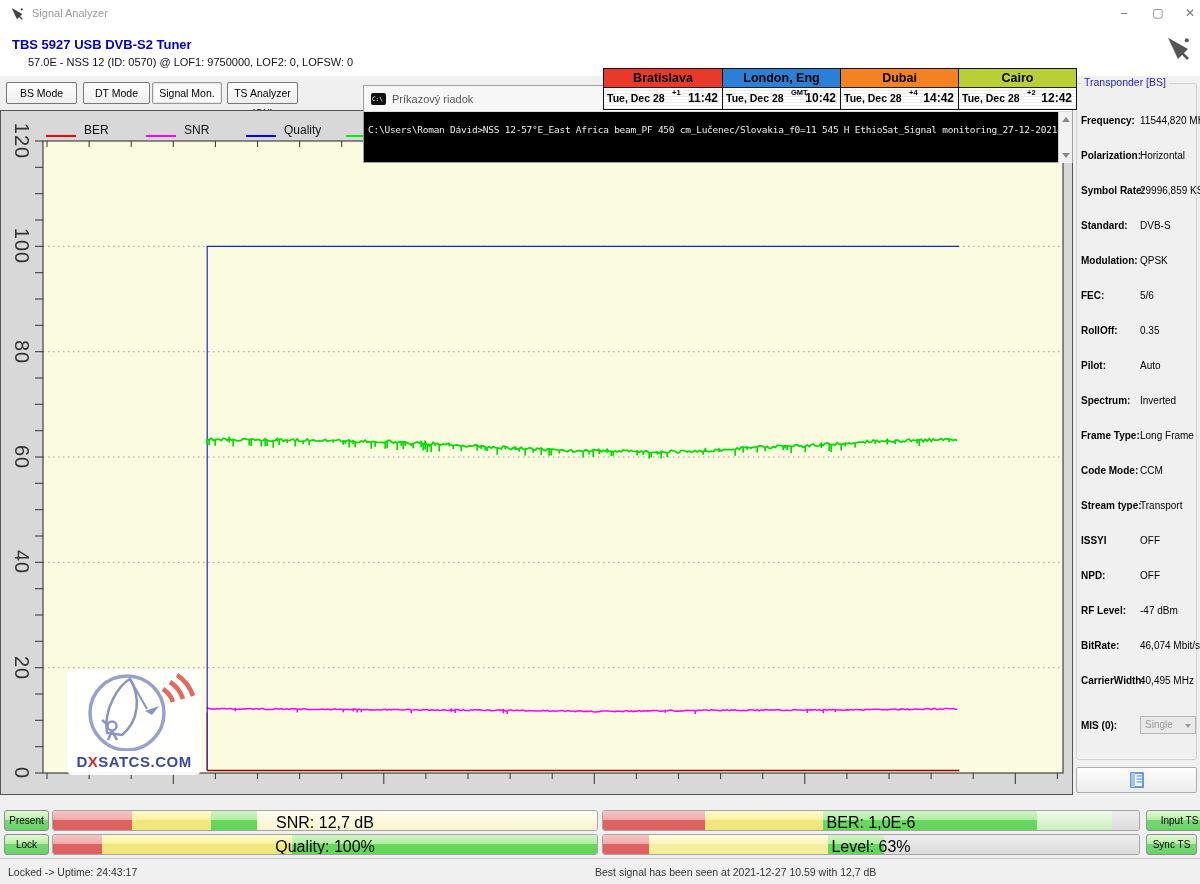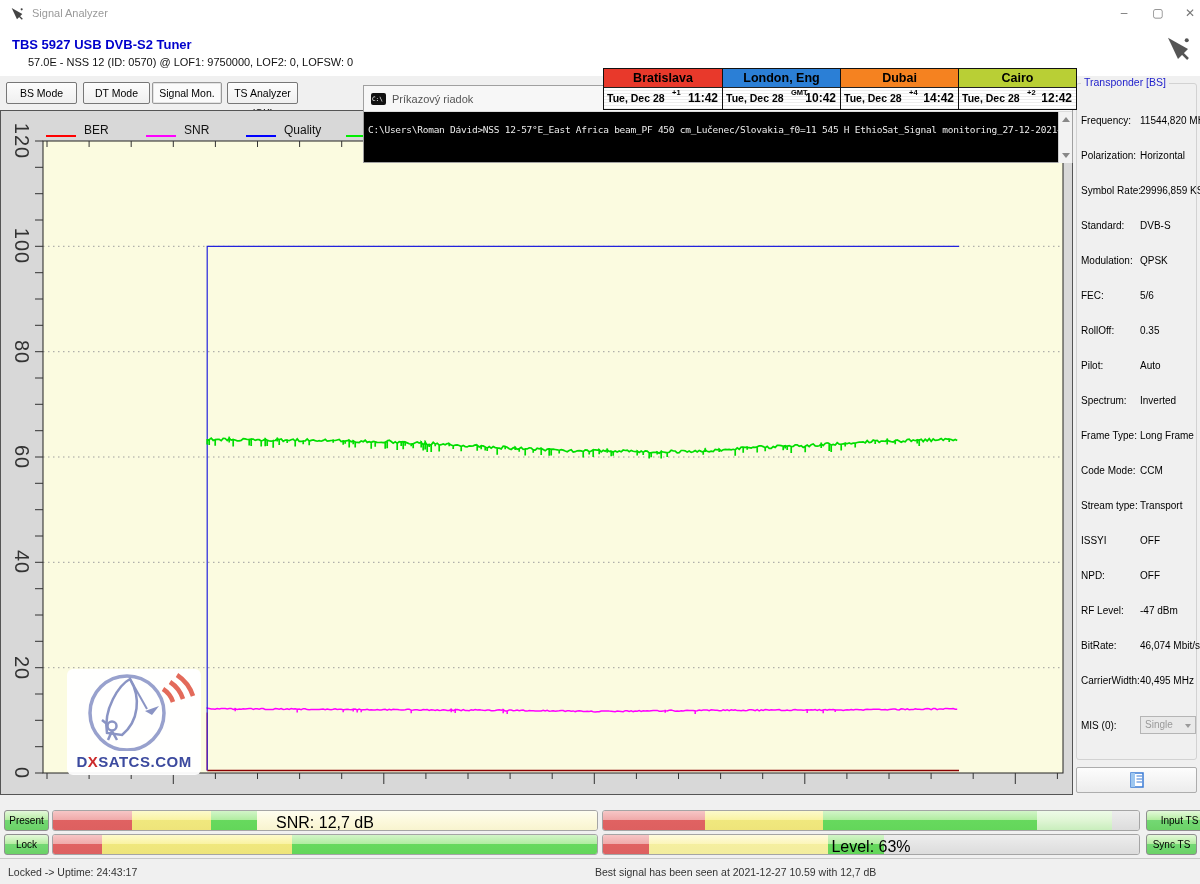--- a/index.html
+++ b/index.html
@@ -45,21 +45,21 @@
   .clock-city{height:19px;line-height:18px;text-align:center;font-size:12.5px;font-weight:bold;
     color:#000;border-bottom:1px solid #222}
   .clock-row{position:relative;height:21px;background:repeating-linear-gradient(180deg,#fff 0 2px,#ececec 2px 3px)}
   .clock-date{position:absolute;left:3px;top:4px;font-size:10.5px;font-weight:bold;color:#000}
   .clock-off{position:absolute;left:68px;top:0px;font-size:7.5px;font-weight:bold;color:#000}
   .clock-time{position:absolute;right:4px;top:3px;font-size:12px;font-weight:bold;color:#000}
   .sidepanel{position:absolute;left:1075px;top:75px;width:124px;height:725px}
   .groupbox{position:absolute;left:1px;top:8px;width:121px;height:677px;border:1px solid #d2d2d2;border-radius:3px}
   .gb-label{position:absolute;left:4px;top:-8px;background:#f0f0f0;padding:0 3px;font-size:10.5px;color:#2222cc}
   .tp-row{position:absolute;left:4px;width:114px;height:14px;font-size:10px;color:#000}
-  .tp-label{position:absolute;left:0;font-weight:normal}
+  .tp-label{position:absolute;left:0;font-weight:bold}
   .tp-value{position:absolute;left:59px;white-space:nowrap}
   .tp-select{position:absolute;left:59px;top:-4px;width:56px;height:18px;background:#e9e9e9;border:1px solid #b5b5b5;
     color:#9a9a9a;font-size:10px;line-height:16px;padding-left:4px}
   .tp-select .chev{position:absolute;right:4px;top:7px;width:0;height:0;border-left:3.5px solid transparent;
     border-right:3.5px solid transparent;border-top:4px solid #9a9a9a}
   .panel-btn{position:absolute;left:1px;top:692px;width:121px;height:26px;background:linear-gradient(#fdfdfd,#ececec);
     border:1px solid #adadad;border-radius:2px;display:flex;align-items:center;justify-content:center}
   .meter-btn{position:absolute;height:21px;background:linear-gradient(#e4f9da 0%,#b7eda4 45%,#74d874 46%,#6bd267);
     border:1px solid #8f8f8f;border-radius:3px;font-size:10px;text-align:center;line-height:19px;color:#000}
   .bar{position:absolute;height:21px;border:1px solid #a5a5a5;border-radius:3px;background:#ececec;overflow:hidden}
@@ -389,25 +389,27 @@
         <div class="seg green" style="left: 29%; width: 8.5%;"></div>
         <div class="seg cream" style="left: 37.5%; width: 62.5%;"></div>
         <div class="bar-text">SNR: 12,7 dB</div>
       </div>
       <div class="bar" style="left: 602px; top: 810px; width: 538px;">
         <div class="seg red" style="left: 0%; width: 19%;"></div>
         <div class="seg yellow" style="left: 19%; width: 22%;"></div>
         <div class="seg green" style="left: 41%; width: 40%;"></div>
         <div class="seg palegreen" style="left: 81%; width: 14%;"></div>
         <div class="seg gray" style="left: 95%; width: 5%;"></div>
+        <div class="bar-text">BER: 1,0E-6</div>
       </div>
       <div class="bar" style="left: 52px; top: 834px; width: 546px;">
         <div class="seg red" style="left: 0%; width: 9%;"></div>
         <div class="seg yellow" style="left: 9%; width: 35%;"></div>
         <div class="seg green" style="left: 44%; width: 56%;"></div>
+        <div class="bar-text">Quality: 100%</div>
       </div>
       <div class="bar" style="left: 602px; top: 834px; width: 538px;">
         <div class="seg red" style="left: 0%; width: 8.5%;"></div>
         <div class="seg lightyellow" style="left: 8.5%; width: 33.5%;"></div>
         <div class="seg green" style="left: 42%; width: 10.5%;"></div>
         <div class="seg gray" style="left: 52.5%; width: 47.5%;"></div>
         <div class="bar-text">Level: 63%</div>
       </div>
     </div>
 

